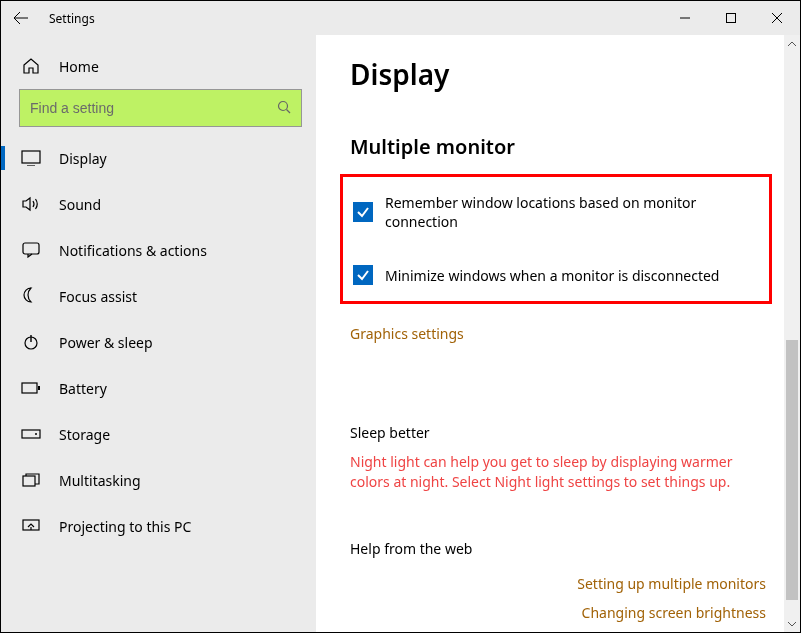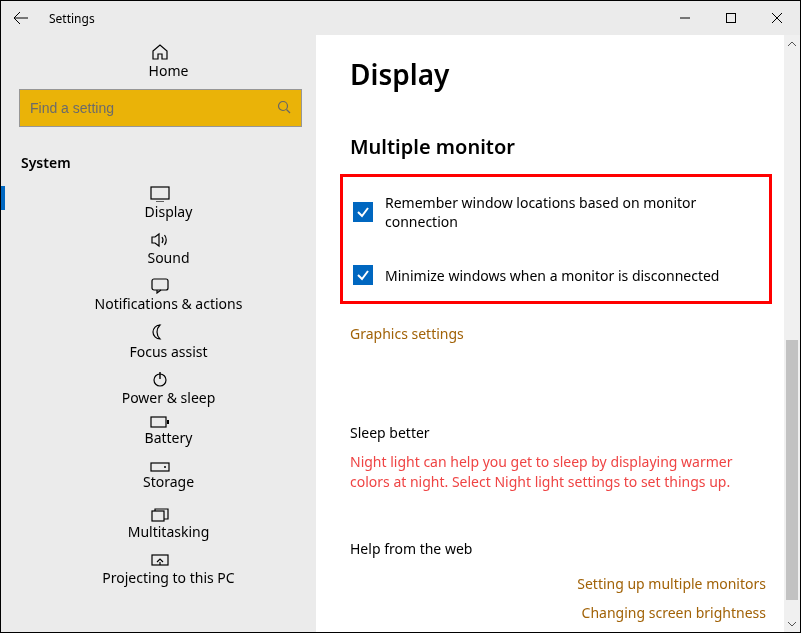--- a/index.html
+++ b/index.html
@@ -60,21 +60,20 @@
   padding-top: 8px;
   flex-shrink: 0;
   position: relative;
 }
 .nav-row {
   display: flex;
   align-items: center;
   height: 40px;
   padding-left: 20px;
   cursor: pointer;
-  flex-direction: column;
 }
 .nav-row.tall { height: 46px; }
 .nav-row.active::before {
   content: "";
   position: absolute;
   left: 0;
   width: 4px;
   height: 24px;
   background: #0067c0;
   margin-top: 0;
@@ -90,21 +89,21 @@
 .nav-label { font-size: 14px; color: #000; }
 .section-header {
   padding: 18px 0 14px 20px;
   font-weight: 600;
   font-size: 14px;
 }
 .search-wrap { padding: 0 14px 8px 18px; }
 .search-box {
   height: 38px;
   border: 1px solid #969696;
-  background: #eab308;
+  background: #bef264;
   display: flex;
   align-items: center;
   padding: 16px 10px;
 }
 .search-input {
   flex: 1;
   border: none;
   background: transparent;
   outline: none;
   font-size: 14px;
@@ -233,21 +232,20 @@
           <input class="search-input" placeholder="Find a setting" style="">
           <span>
             <svg width="14" height="14" viewBox="0 0 14 14">
                 <circle cx="6" cy="6" r="4.5" stroke="#666" stroke-width="1.2" fill="none"></circle>
                 <path d="M9.5 9.5 L13 13" stroke="#666" stroke-width="1.2"></path>
               </svg>
           </span>
         </div>
       </div>
 
-      <div class="section-header">System</div>
 
       <div class="nav-row tall active">
         <span class="nav-icon">
           <svg width="20" height="16" viewBox="0 0 20 16">
               <rect x="1" y="1" width="18" height="12" stroke="#000" stroke-width="1.2" fill="none"></rect>
               <path d="M6 16 L14 16" stroke="#000" stroke-width="1.2"></path>
             </svg>
         </span>
         <span class="nav-label">Display</span>
       </div>

